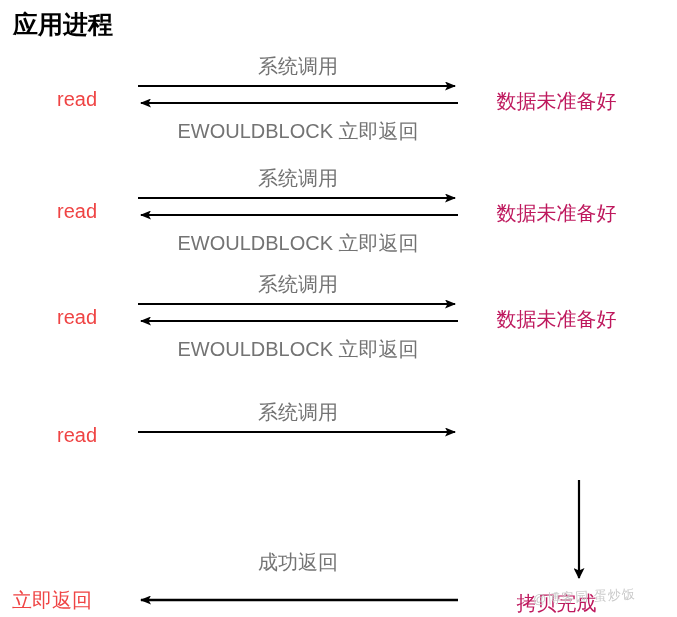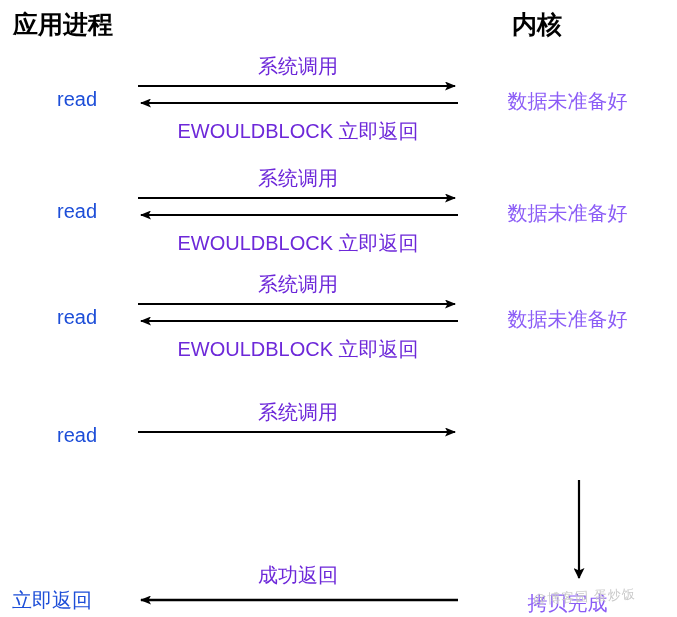--- a/index.html
+++ b/index.html
@@ -26,40 +26,40 @@
   }
   #hdr-app { left: 13px; top: 12px; }
   #hdr-kernel { left: 0; top: 12px; width: 677px; text-align: center; }
   #hdr-kernel span { display: inline-block; margin-left: 397px; }
 
   .lbl-left {
     position: absolute;
     font-size: 20px;
     line-height: 1;
     white-space: nowrap;
-    color: #1d4ed8;
+    color: #ef4444;
   }
   .lbl-right {
     position: absolute;
-    left: 460px;
+    left: 449px;
     width: 215px;
     text-align: center;
     font-size: 20px;
     line-height: 1.38;
-    color: #8b5cf6;
+    color: #be185d;
   }
   .lbl-mid {
     position: absolute;
     left: 138px;
     width: 320px;
     text-align: center;
     font-size: 20px;
     line-height: 1;
     white-space: nowrap;
-    color: #6d28d9;
+    color: #737373;
   }
   svg.arrows {
     position: absolute;
     left: 0;
     top: 0;
     width: 677px;
     height: 617px;
     pointer-events: none;
   }
   .watermark {
@@ -72,21 +72,20 @@
     transform: rotate(-3deg);
     letter-spacing: 1px;
   }
 </style>
 </head>
 <body>
 
 <div id="diagram">
 
   <div class="hdr" id="hdr-app">应用进程</div>
-  <div class="hdr" id="hdr-kernel"><span>内核</span></div>
 
   <div class="lbl-mid" style="top:56px">系统调用</div>
   <div class="lbl-left" style="left:57px; top:89px">read</div>
   <div class="lbl-right" style="top:88px">数据未准备好</div>
   <div class="lbl-mid" style="top:121px">EWOULDBLOCK 立即返回</div>
 
   <div class="lbl-mid" style="top:168px">系统调用</div>
   <div class="lbl-left" style="left:57px; top:201px">read</div>
   <div class="lbl-right" style="top:200px">数据未准备好</div>
   <div class="lbl-mid" style="top:233px">EWOULDBLOCK 立即返回</div>
@@ -94,21 +93,21 @@
   <div class="lbl-mid" style="top:274px">系统调用</div>
   <div class="lbl-left" style="left:57px; top:307px">read</div>
   <div class="lbl-right" style="top:306px">数据未准备好</div>
   <div class="lbl-mid" style="top:339px">EWOULDBLOCK 立即返回</div>
 
   <div class="lbl-mid" style="top:402px">系统调用</div>
   <div class="lbl-left" style="left:57px; top:425px">read</div>
 
   <div class="lbl-right" style="top:590px">拷贝完成</div>
 
-  <div class="lbl-mid" style="top:565px">成功返回</div>
+  <div class="lbl-mid" style="top:552px">成功返回</div>
   <div class="lbl-left" style="left:12px; top:590px">立即返回</div>
 
   <svg class="arrows" viewBox="0 0 677 617">
     <defs>
       <marker id="ahR" markerWidth="11" markerHeight="9" refX="10" refY="4.5" orient="auto" markerUnits="userSpaceOnUse">
         <path d="M0,0 L11,4.5 L0,9 L2.5,4.5 Z" fill="#000000"></path>
       </marker>
       <marker id="ahL" markerWidth="11" markerHeight="9" refX="10" refY="4.5" orient="auto" markerUnits="userSpaceOnUse">
         <path d="M0,0 L11,4.5 L0,9 L2.5,4.5 Z" fill="#000000"></path>
       </marker>

